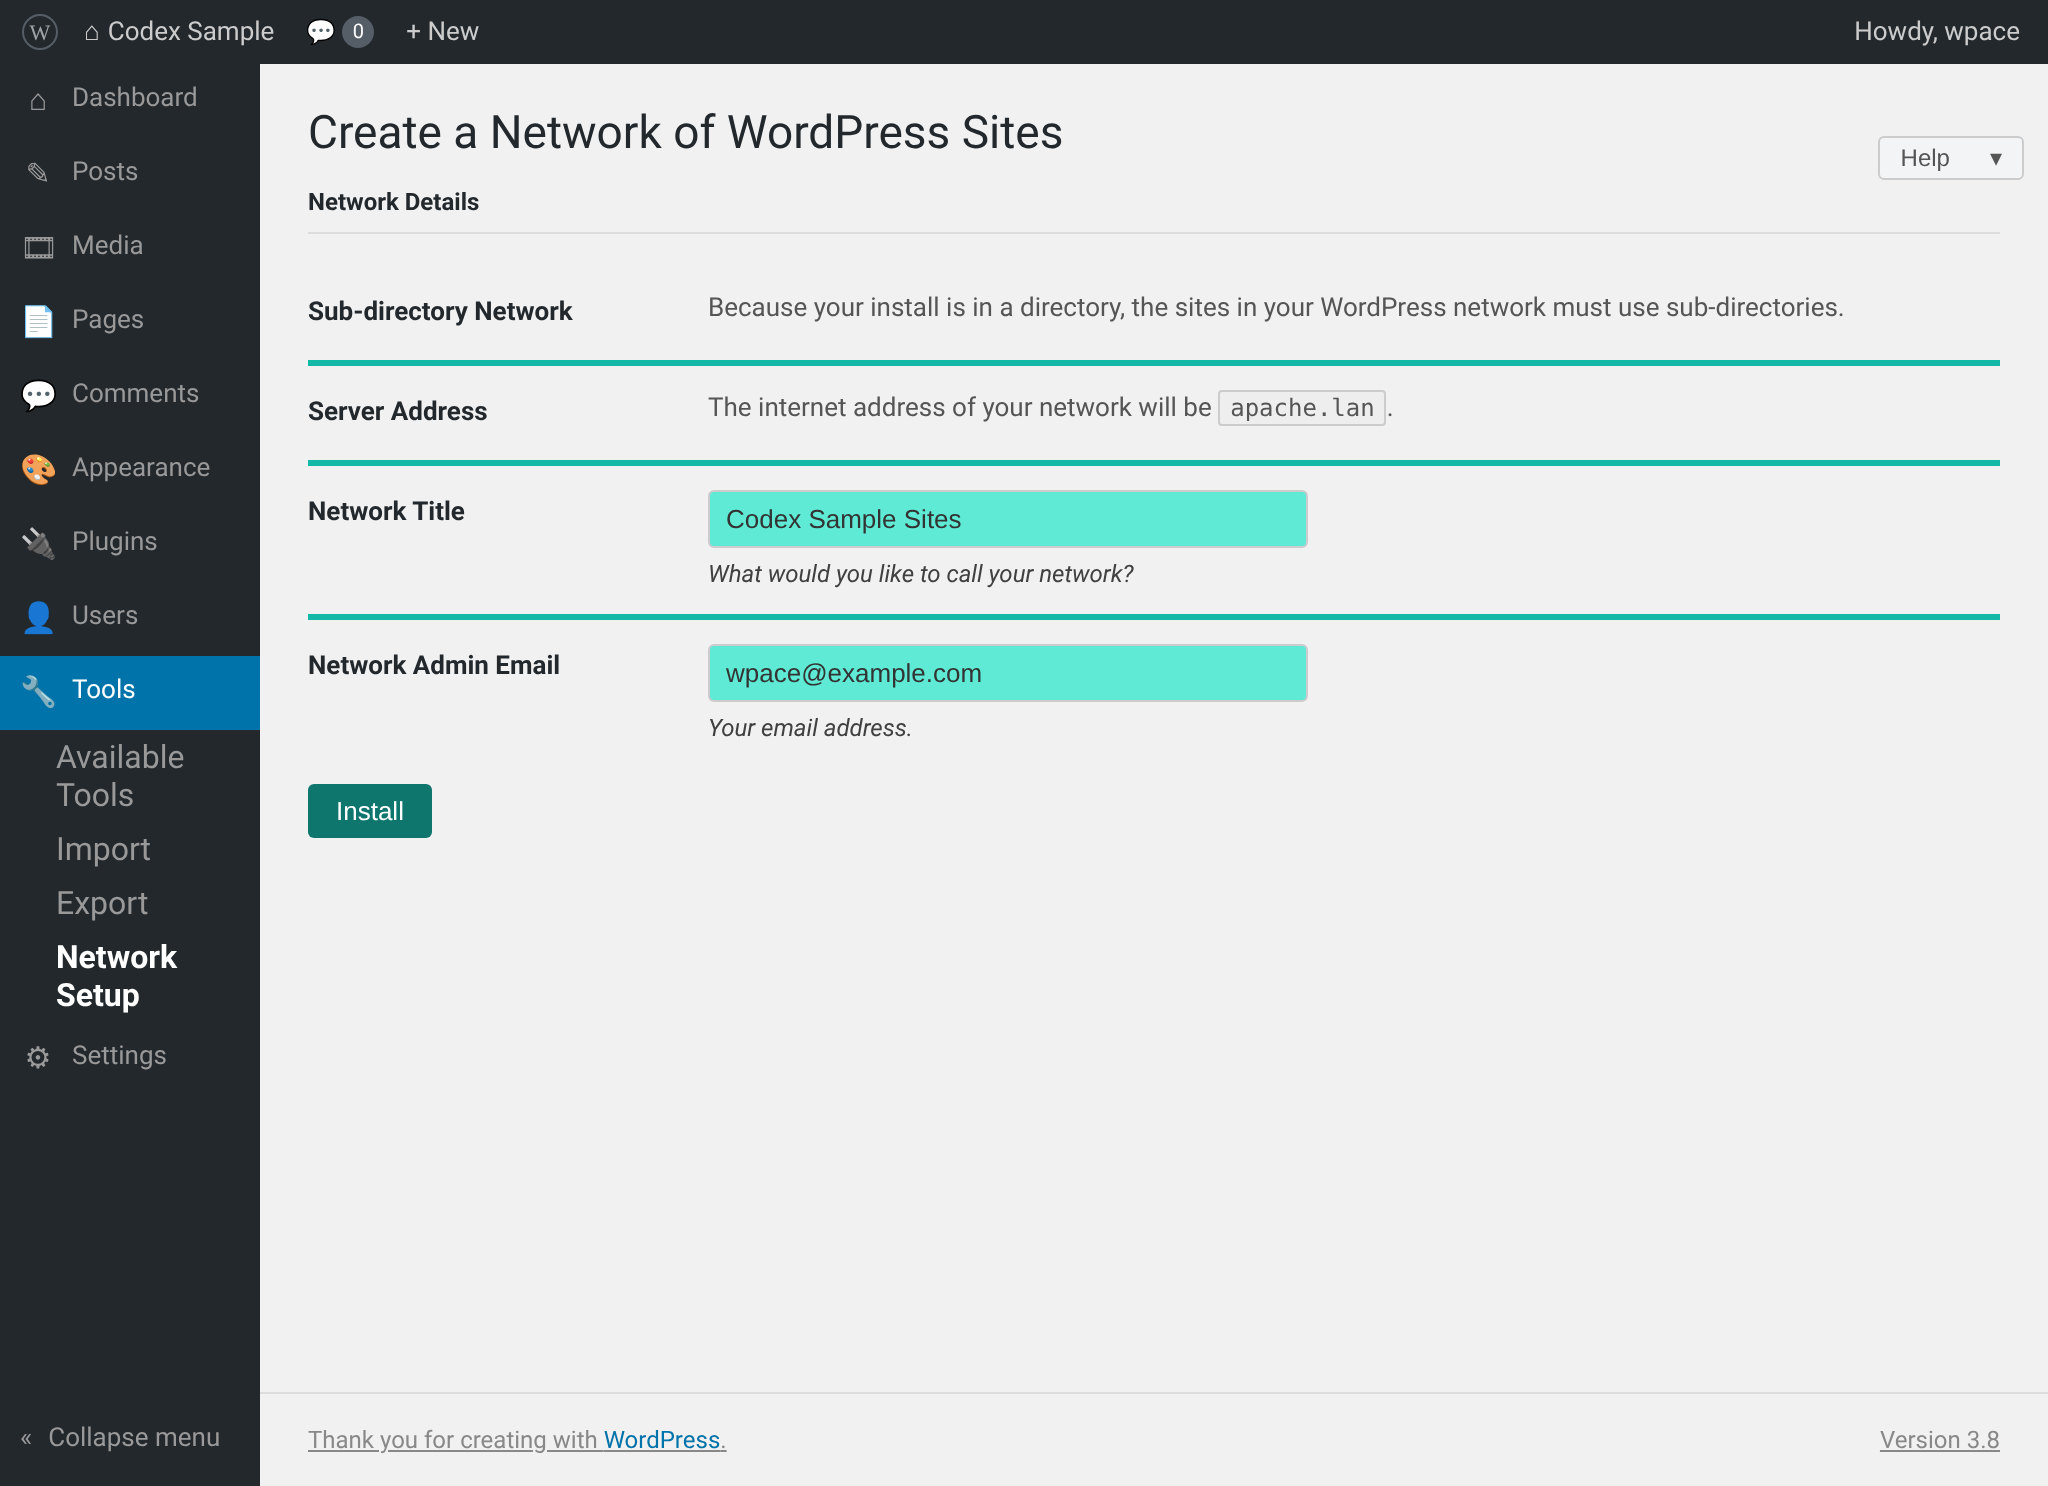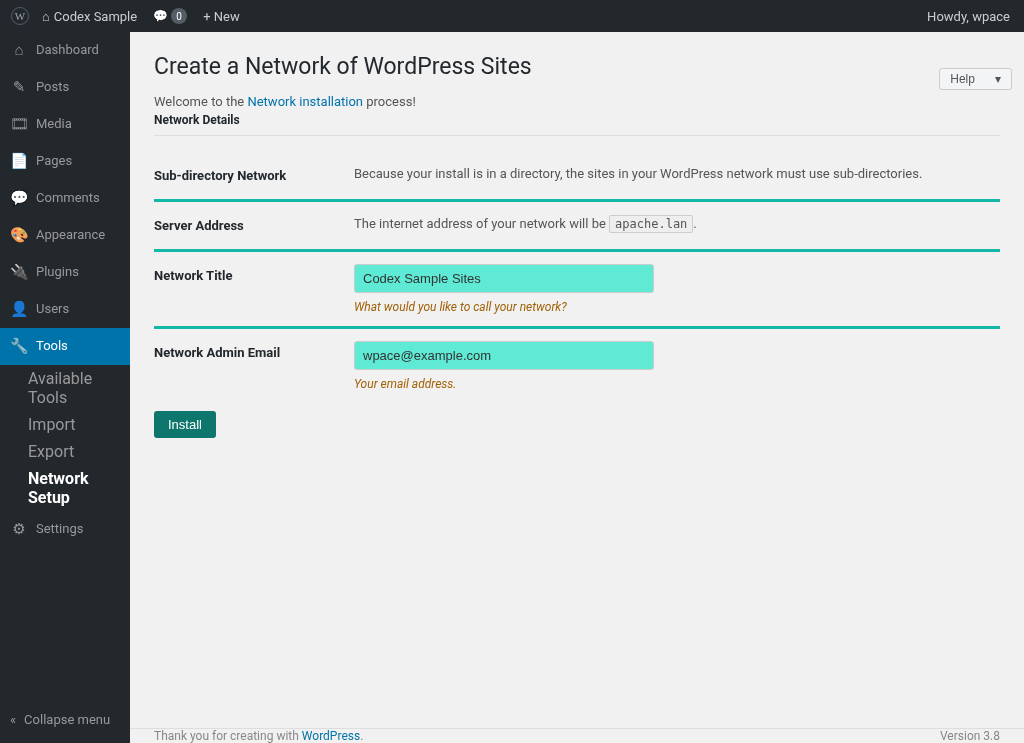--- a/index.html
+++ b/index.html
@@ -175,21 +175,21 @@
       padding: 6px 8px;
       border: 1px solid #ccc;
       border-radius: 3px;
       font-size: 13px;
       background: #5eead4;
       color: #333;
       display: block;
       margin-bottom: 6px;
     }
     .form-hint {
-      color: #a16207;
+      color: #404040;
       font-style: italic;
       font-size: 12px;
     }
 
     .btn-install {
       background: #0f766e;
       color: #fff;
       border: none;
       padding: 6px 14px;
       font-size: 13px;
@@ -212,26 +212,27 @@
       gap: 20px;
       position: absolute;
       right: 12px;
       top: 36px;
     }
 
     
     #content-footer {
       background: #f1f1f1;
       border-top: 1px solid #ddd;
-      padding: 0 24px;
+      padding: 16px 24px;
       display: flex;
       justify-content: space-between;
       font-size: 12px;
       color: #888;
       flex-shrink: 0;
+      text-decoration: underline;
     }
     #content-footer a { color: #0073aa; text-decoration: none; }
 
     .comment-bubble {
       display: flex;
       align-items: center;
       gap: 3px;
       color: #ccc;
       font-size: 12px;
     }
@@ -338,23 +339,20 @@
   <div id="content" style="position:relative;">
 
     <button class="help-btn">
       <span>Help</span>
       <span>▾</span>
     </button>
 
     <div id="content-inner">
       <h1 class="page-title">Create a Network of WordPress Sites</h1>
 
-      <p class="intro-text">
-        <span>Welcome to the </span><a>Network installation</a><span> process!</span>
-      </p>
 
       <h2 class="section-title">Network Details</h2>
 
       <table class="form-table">
         <tbody>
 
           <tr>
             <td>Sub-directory Network</td>
             <td>
               <span class="field-desc">Because your install is in a directory, the sites in your WordPress network must use sub-directories.</span>

